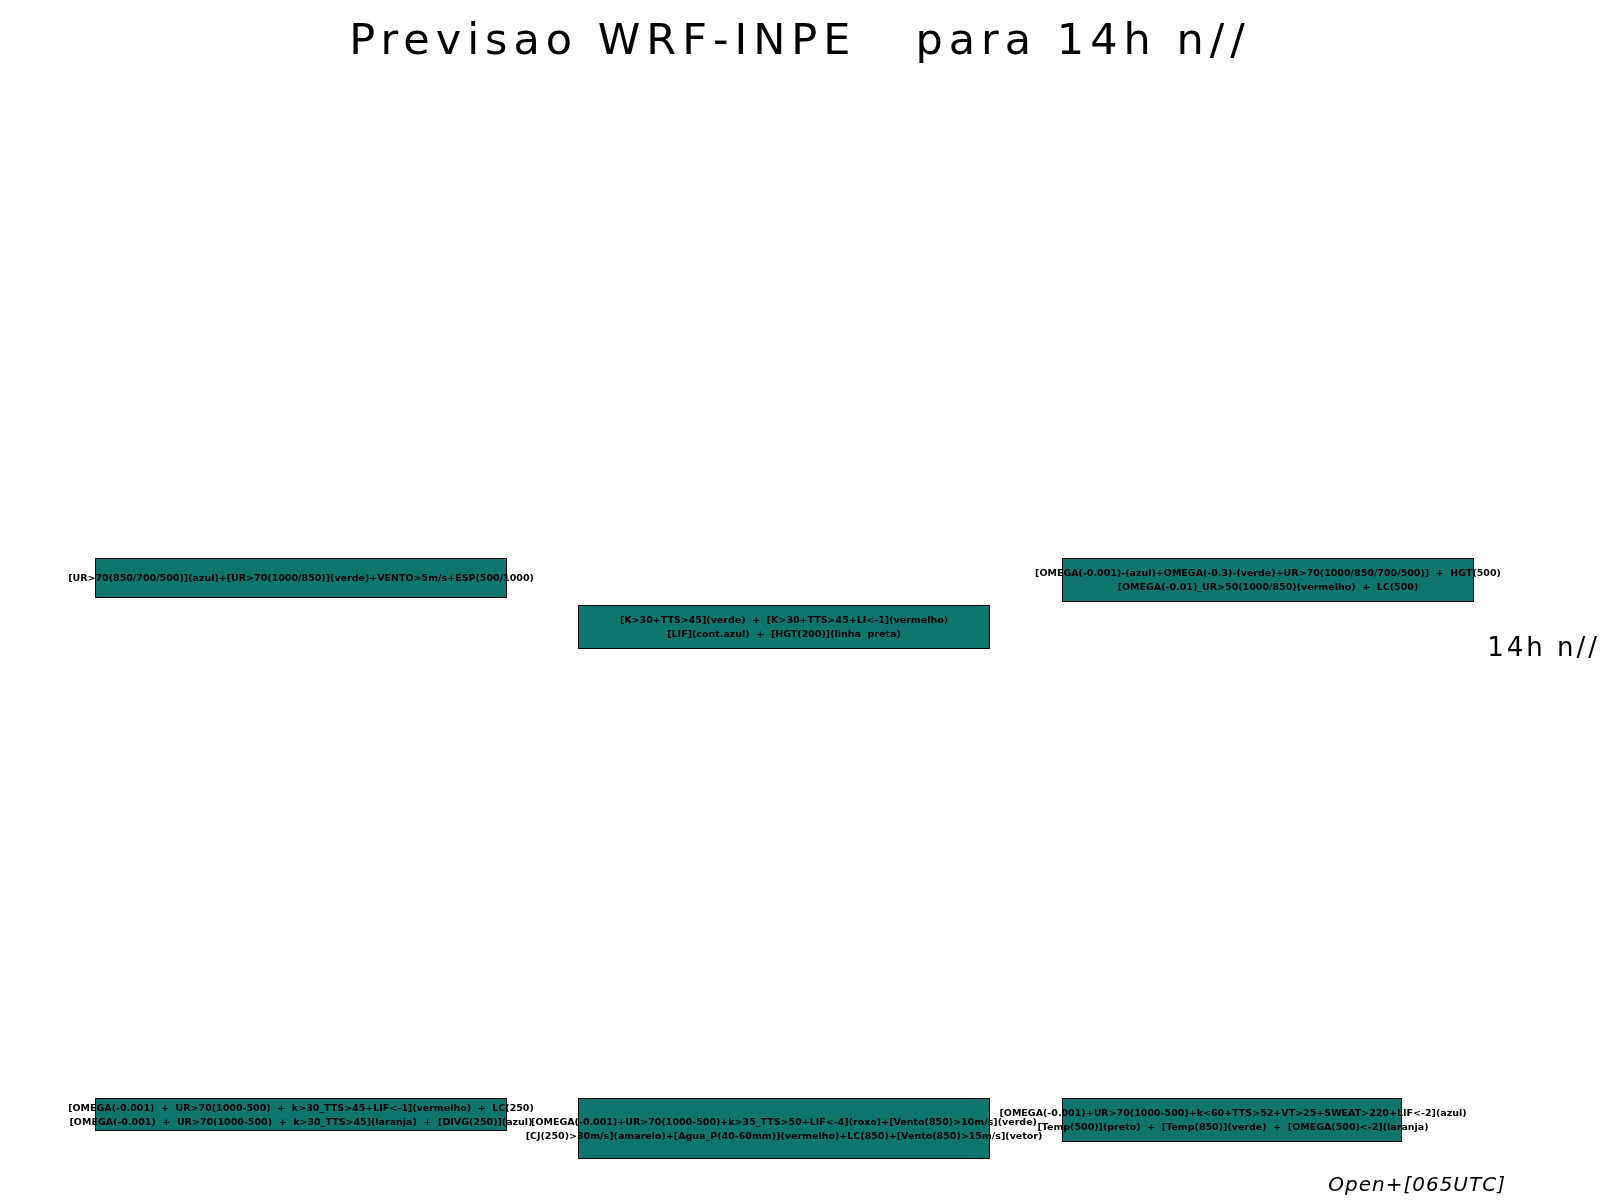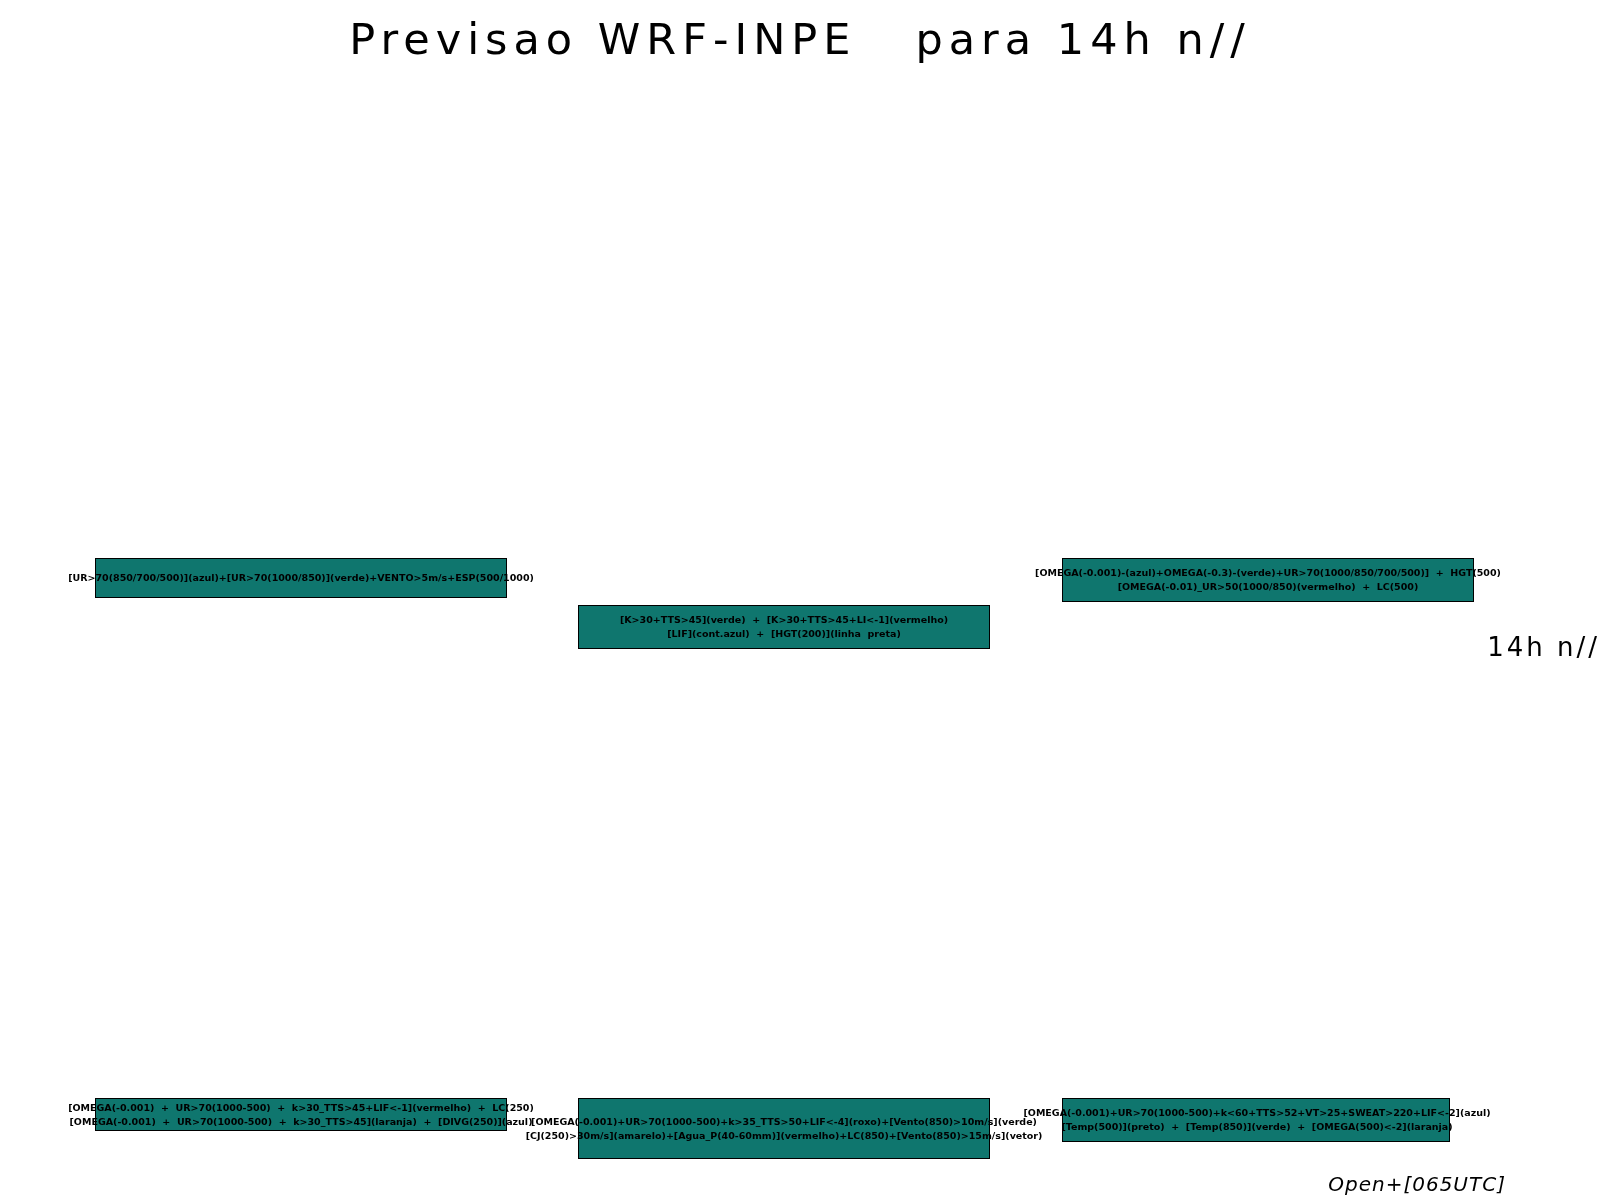--- a/index.html
+++ b/index.html
@@ -67,21 +67,21 @@
   }
 
   
   #cap-top-left   { left: 95px;  top: 558px;  width: 412px; height: 40px; }
   #cap-top-mid    { left: 578px; top: 558px;  width: 412px; height: 44px; margin-top: 47px; }
   #cap-top-right  { left: 1062px;top: 558px;  width: 412px; height: 44px; }
 
   
   #cap-bot-left   { left: 95px;  top: 1098px; width: 412px; height: 33px; }
   #cap-bot-mid    { left: 578px; top: 1098px; width: 412px; height: 61px; }
-  #cap-bot-right  { left: 1062px;top: 1098px; width: 388px; height: 44px; padding-left: 8px; }
+  #cap-bot-right  { left: 1062px;top: 1098px; width: 340px; height: 44px; padding-left: 8px; }
 
   
   .footer-label {
     position: absolute;
     right: 94px;
     bottom: 4px;
     font-size: 20px;
     letter-spacing: 1px;
     white-space: pre;
     color: #000000;

